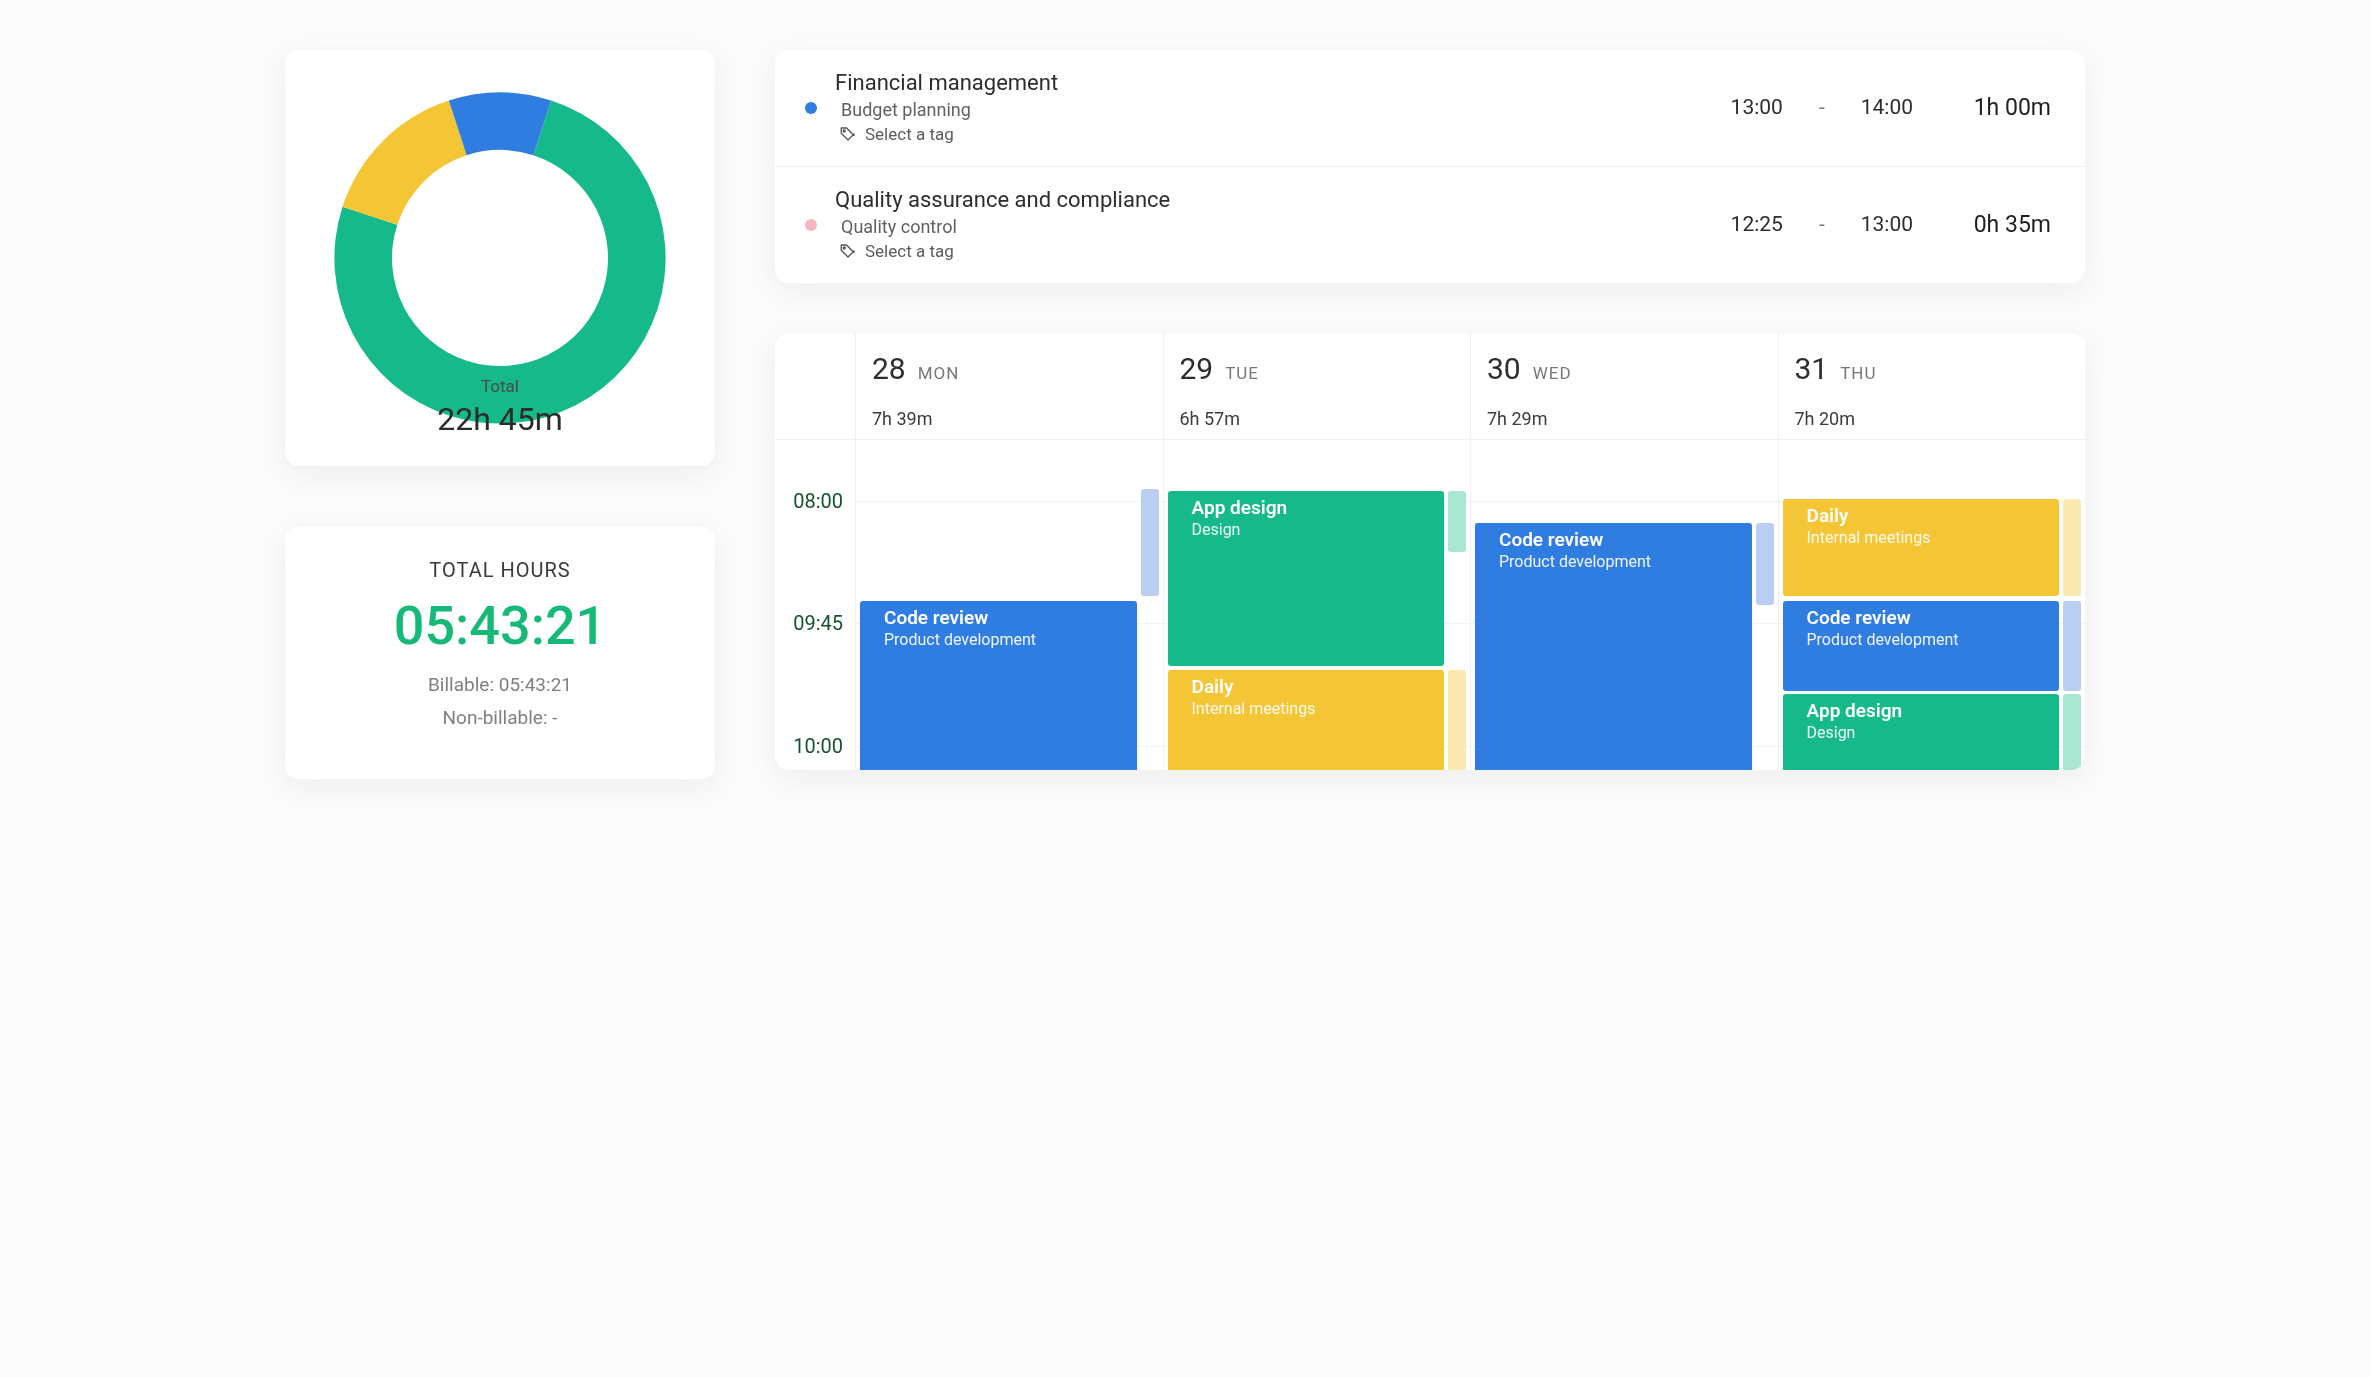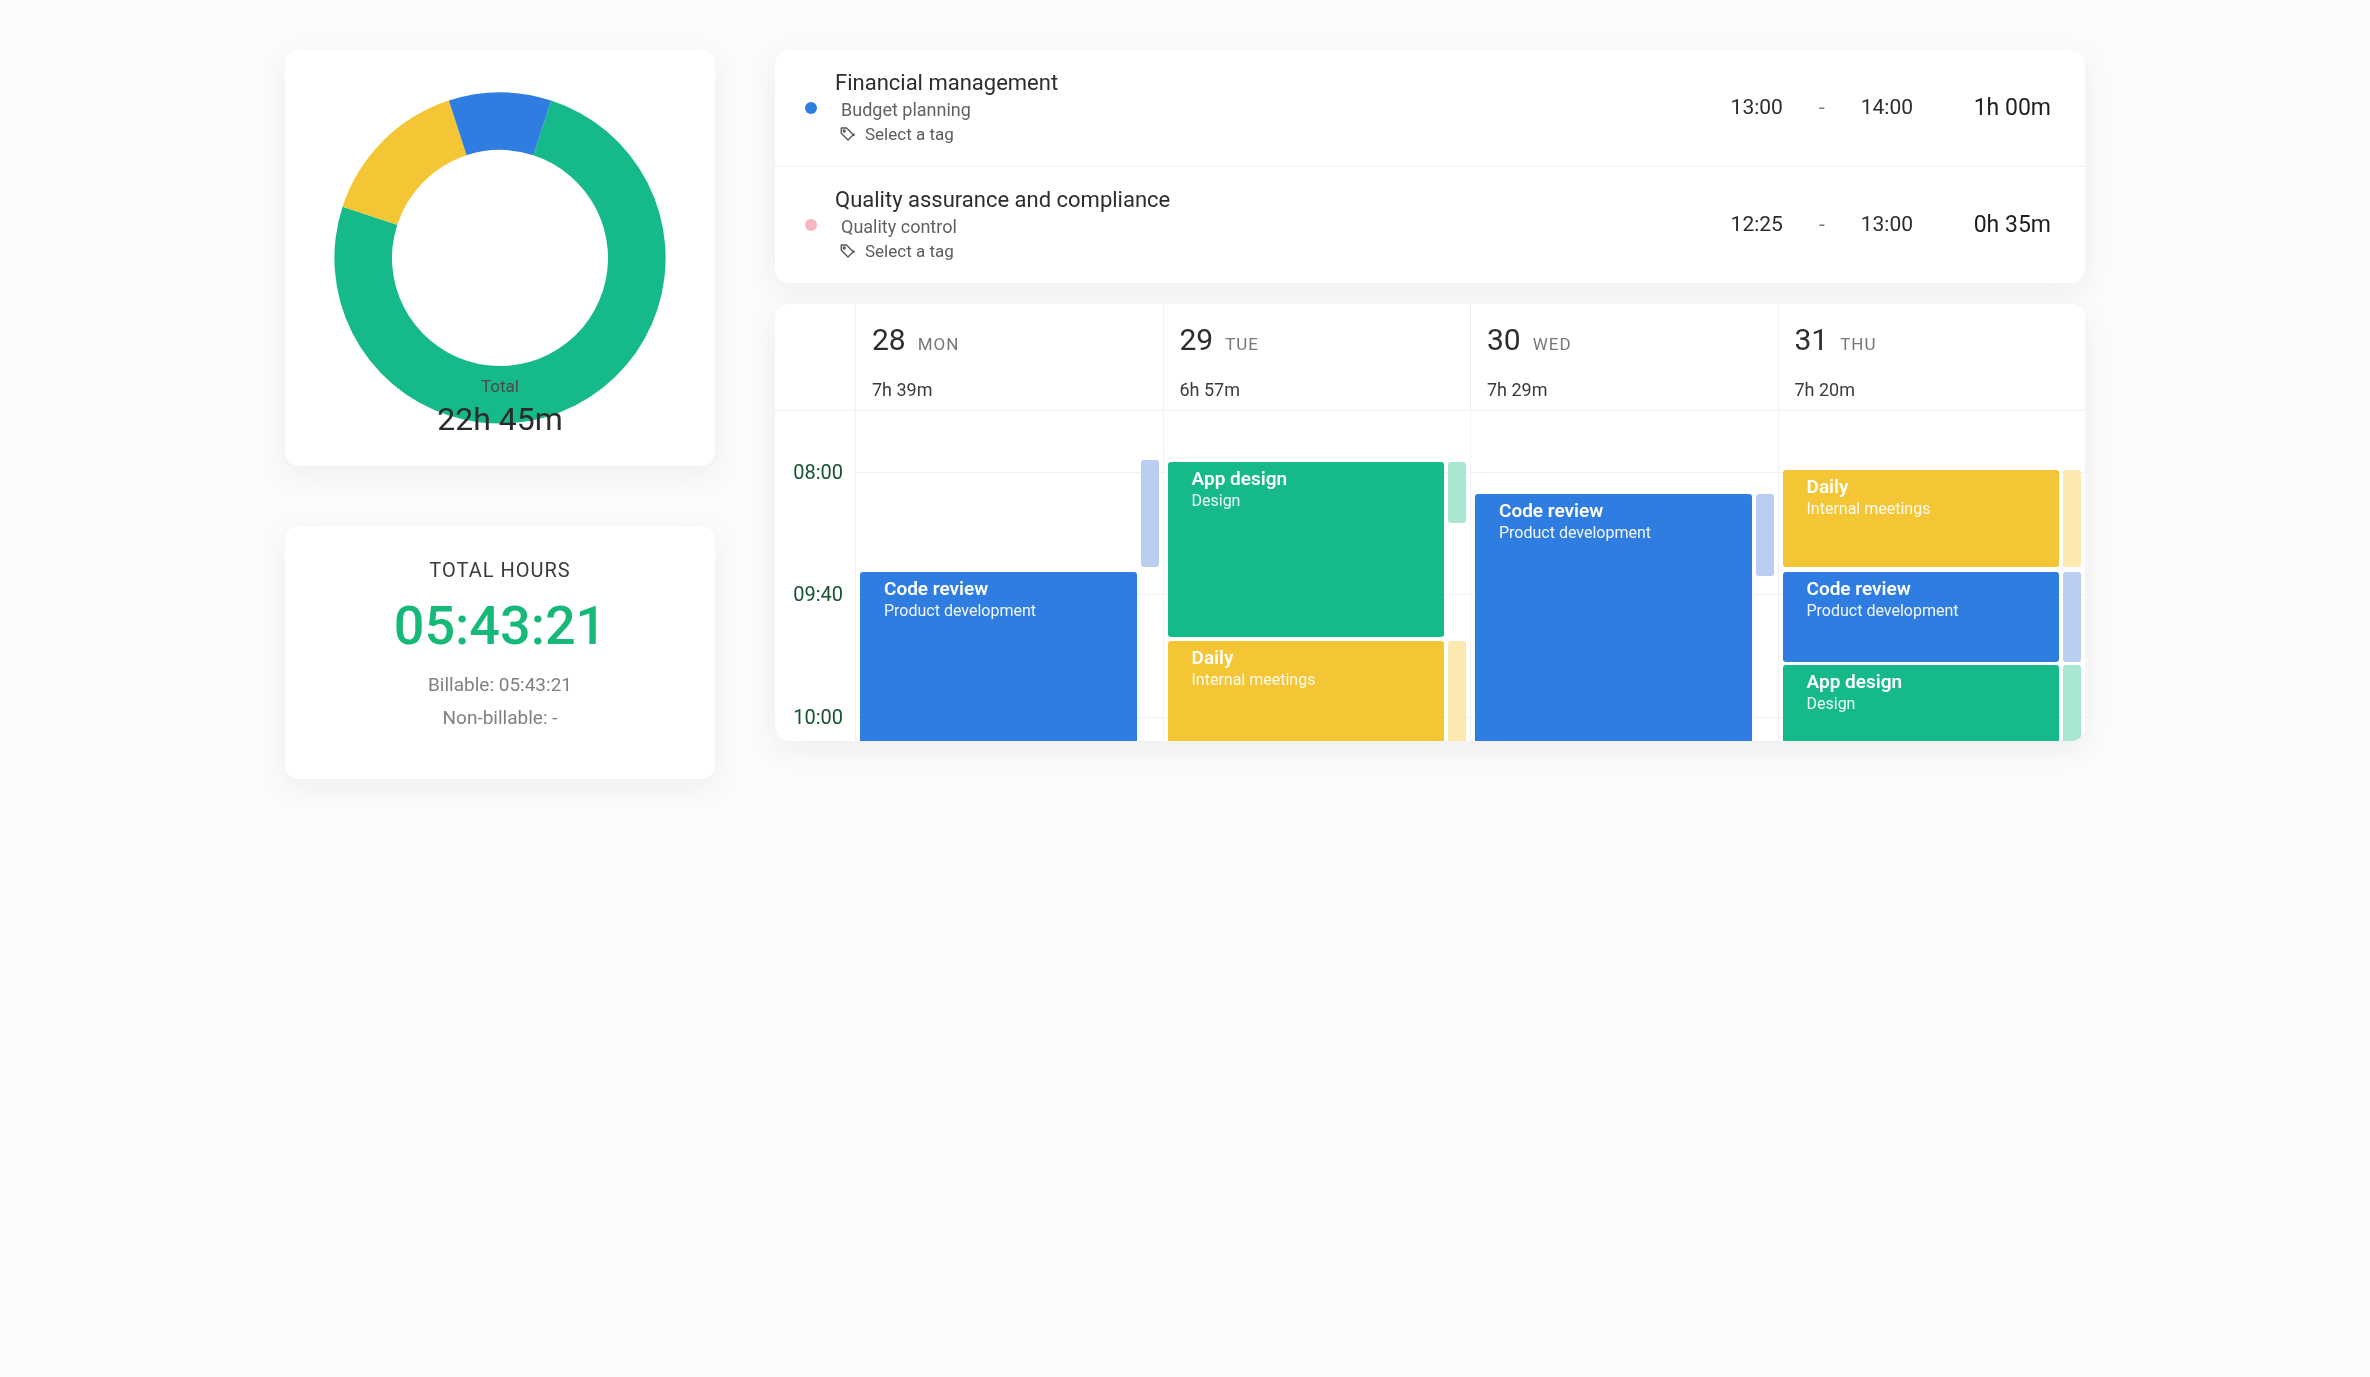--- a/index.html
+++ b/index.html
@@ -30,21 +30,21 @@
     position:absolute; inset:0; display:flex; flex-direction:column; align-items:center; justify-content:flex-end; gap:4px;
   }
   .donut-center .lbl { font-size: 17px; color:#4a4a4a; }
   .donut-center .val { font-size: 32px; color:#2b2b2b; font-weight: 400; }
   
   .hours-card { padding: 32px 28px 40px; text-align:center; }
   .hours-card .title { font-size: 20px; letter-spacing: 1px; color:#3a3a3a; margin-bottom: 12px; }
   .hours-card .big { font-size: 54px; font-weight: 500; color:#17b978; margin-bottom: 16px; }
   .hours-card .sub { font-size: 19px; color:#808080; margin-bottom: 10px; }
   
-  .right-col { display:flex; flex-direction:column; gap:21px; }
+  .right-col { display:flex; flex-direction:column; gap:50px; }
   
   .entries-card { padding: 0; }
   .entry-row {
     display:flex; align-items:center; padding: 20px 34px 22px 30px; gap: 18px;
     border-bottom: 1px solid #eef0f2;
   }
   .entry-row:last-child { border-bottom: none; }
   .dot { width:12px; height:12px; border-radius:50%; flex:0 0 auto; margin-top:2px; }
   .entry-main { flex: 1 1 auto; min-width:0; }
   .entry-title { font-size: 22px; color:#2d2d2d; margin-bottom: 4px; }
@@ -186,21 +186,21 @@
       </div>
       <div class="daytot">7h 20m</div>
     </div>
         </div>
       <div class="cal-body" id="cal-body">
           <div class="cal-gridline" style="top: 61.1111px;"></div>
           <div class="cal-gridline" style="top: 183.333px;"></div>
           <div class="cal-gridline" style="top: 305.556px;"></div>
           <div class="cal-timecol">
             <div class="tlabel" style="top: 61.1111px;">08:00</div>
-            <div class="tlabel" style="top: 183.333px;">09:40</div>
+            <div class="tlabel" style="top: 183.333px;">09:45</div>
             <div class="tlabel" style="top: 305.556px;">10:00</div>
           </div>
           <div class="cal-col">
             <div class="ev" style="top: 161.333px; height: 180.889px; right: 26px; background: rgb(47, 125, 225);">
       <div class="ev-title">Code review</div>
       <div class="ev-sub">Product development</div>
     </div>
             <div class="ev mini" style="top: 48.8889px; height: 107.556px; width: 18px; right: 4px; background: rgb(185, 206, 240);"></div>
           </div>
           <div class="cal-col">

